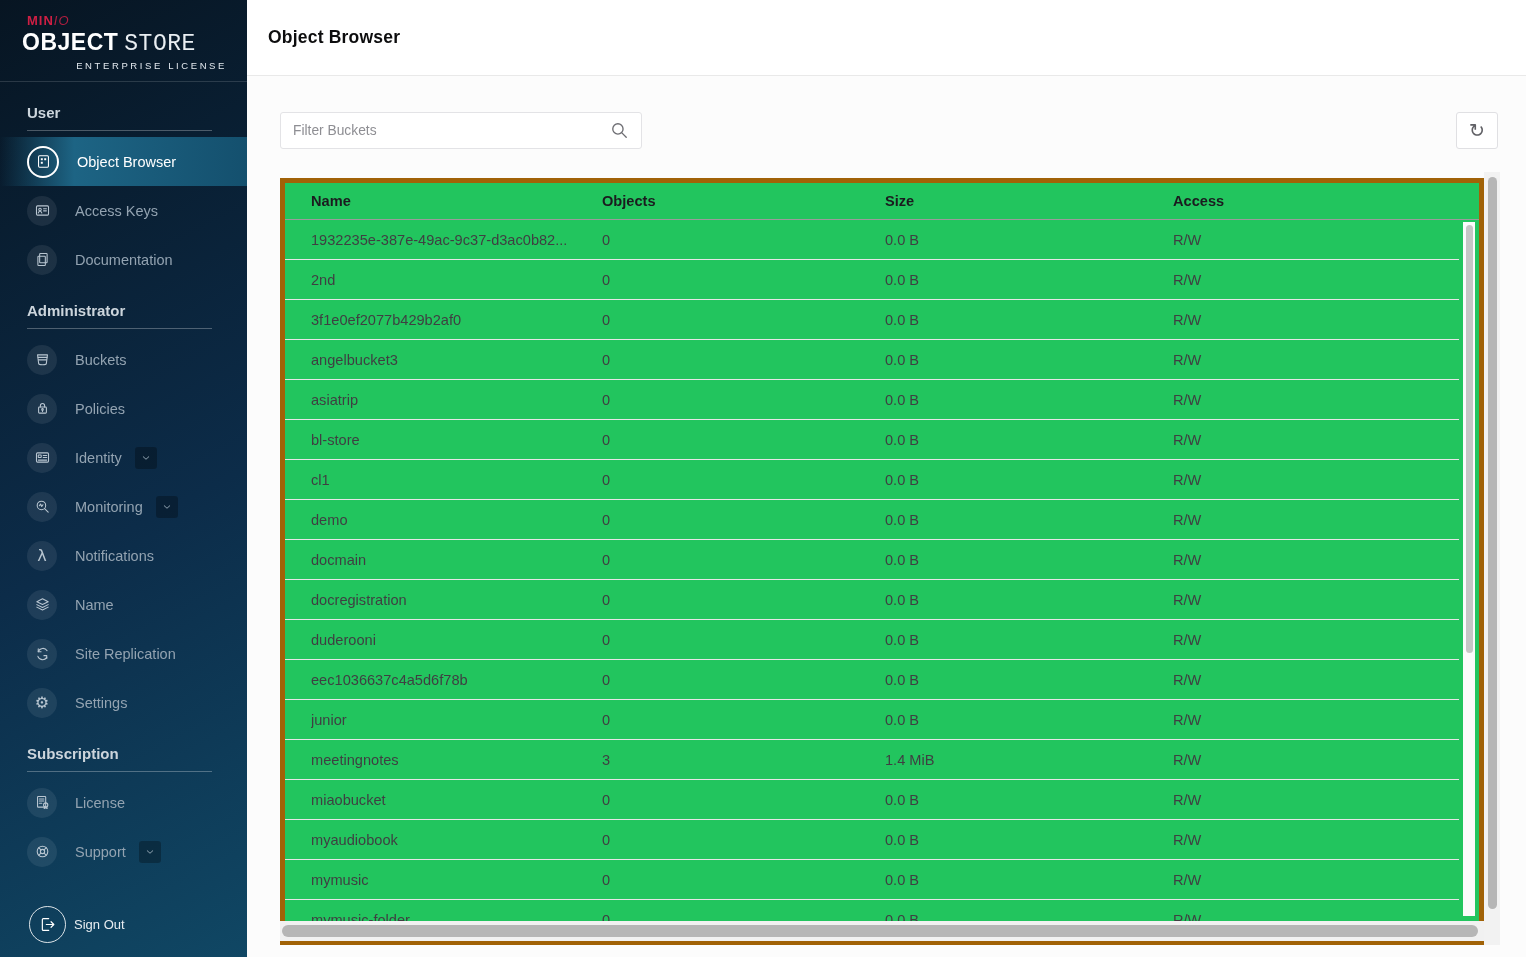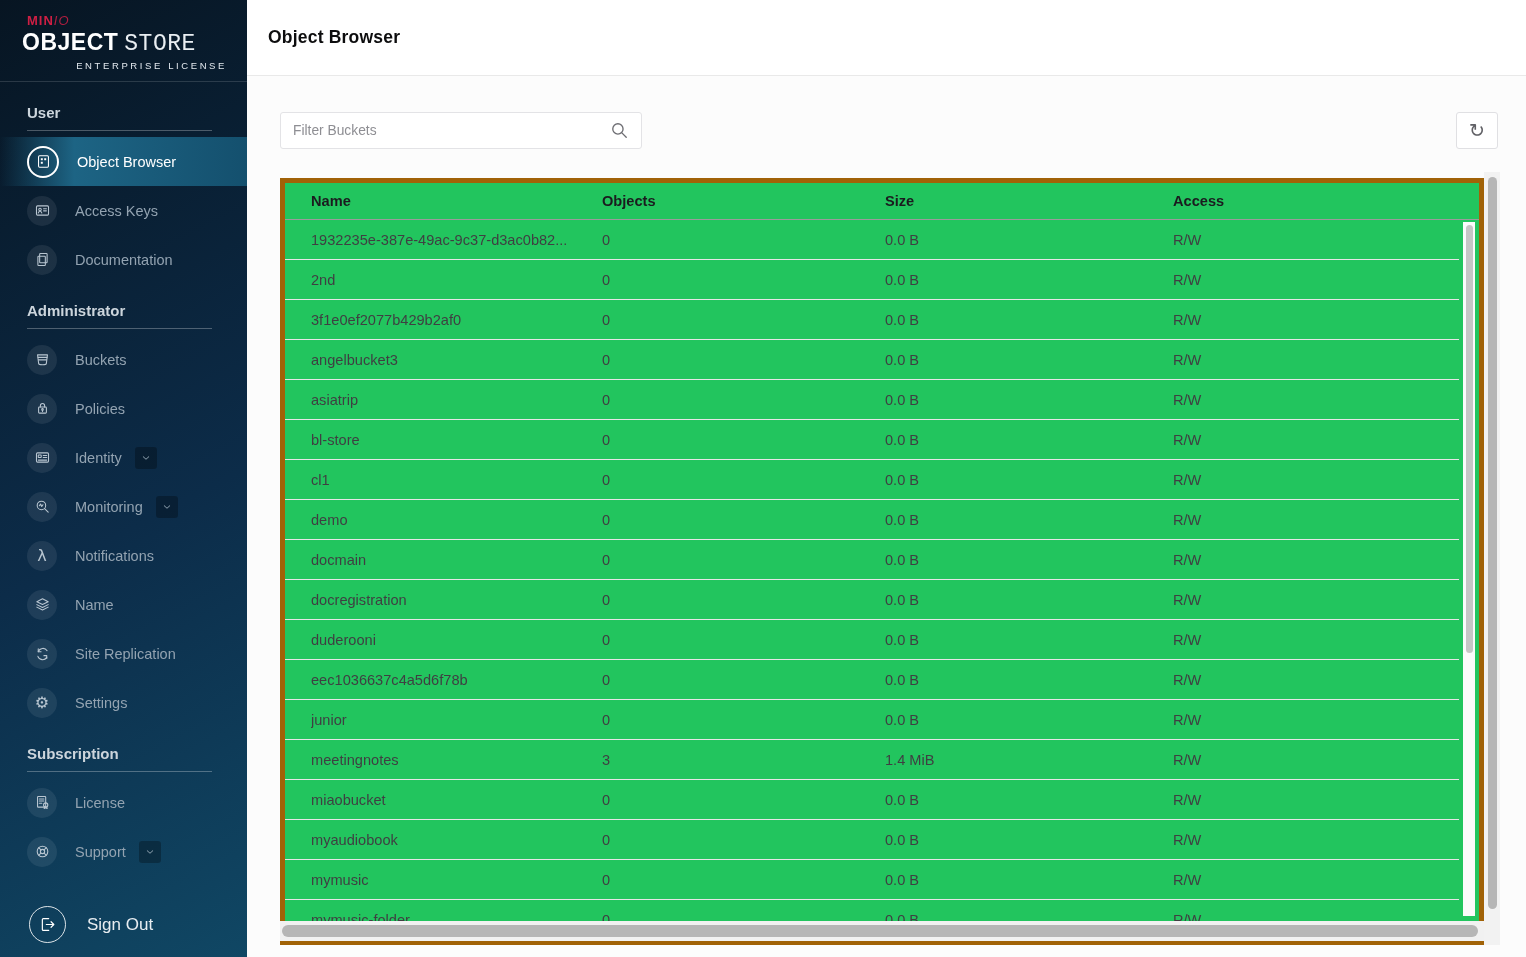--- a/index.html
+++ b/index.html
@@ -32,21 +32,21 @@
   .icircle .glyph{ font-size:16px; line-height:1; font-family:"DejaVu Sans",sans-serif; }
   .sb-label{ margin-left:18px; font-size:14.5px; color:#93a3b1; }
   .sb-item.active .sb-label{ color:#fff; }
   .chev{ margin-left:13px; width:22px; height:22px; border-radius:3px; background:rgba(0,0,0,.28);
     display:flex; align-items:center; justify-content:center; }
   .chev svg{ width:12px; height:12px; stroke:#8fa2b0; fill:none; stroke-width:2; stroke-linecap:round; }
   .signout{ display:flex; align-items:center; padding-left:29px; margin:28px 0 14px 0; cursor:pointer; }
   .signout .icircle{ width:37px; height:37px; flex-basis:37px; background:transparent;
     border:1.5px solid rgba(255,255,255,.85); color:#fff; }
   .signout .icircle svg{ width:19px; height:19px; }
-  .signout .sb-label{ margin-left:21px; color:#e8edf1; font-size:17px; }
+  .signout .sb-label{ margin-left:8px; color:#e8edf1; font-size:13px; }
 
   
   .main{ flex:1; display:flex; flex-direction:column; background:#fcfcfc; }
   .topbar{ height:76px; background:#fff; border-bottom:1px solid #e9e9e9; display:flex; align-items:center;
     padding-left:21px; flex:0 0 76px; }
   .topbar h1{ font-size:17.5px; font-weight:bold; color:#0d0d0e; letter-spacing:.2px; }
   .content{ position:relative; flex:1; }
 
   .toolbar{ display:flex; align-items:flex-start; margin:36px 28px 0 33px; }
   .filter-box{ width:362px; height:37px; background:#fff; border:1px solid #e3e3e6; border-radius:3px;

